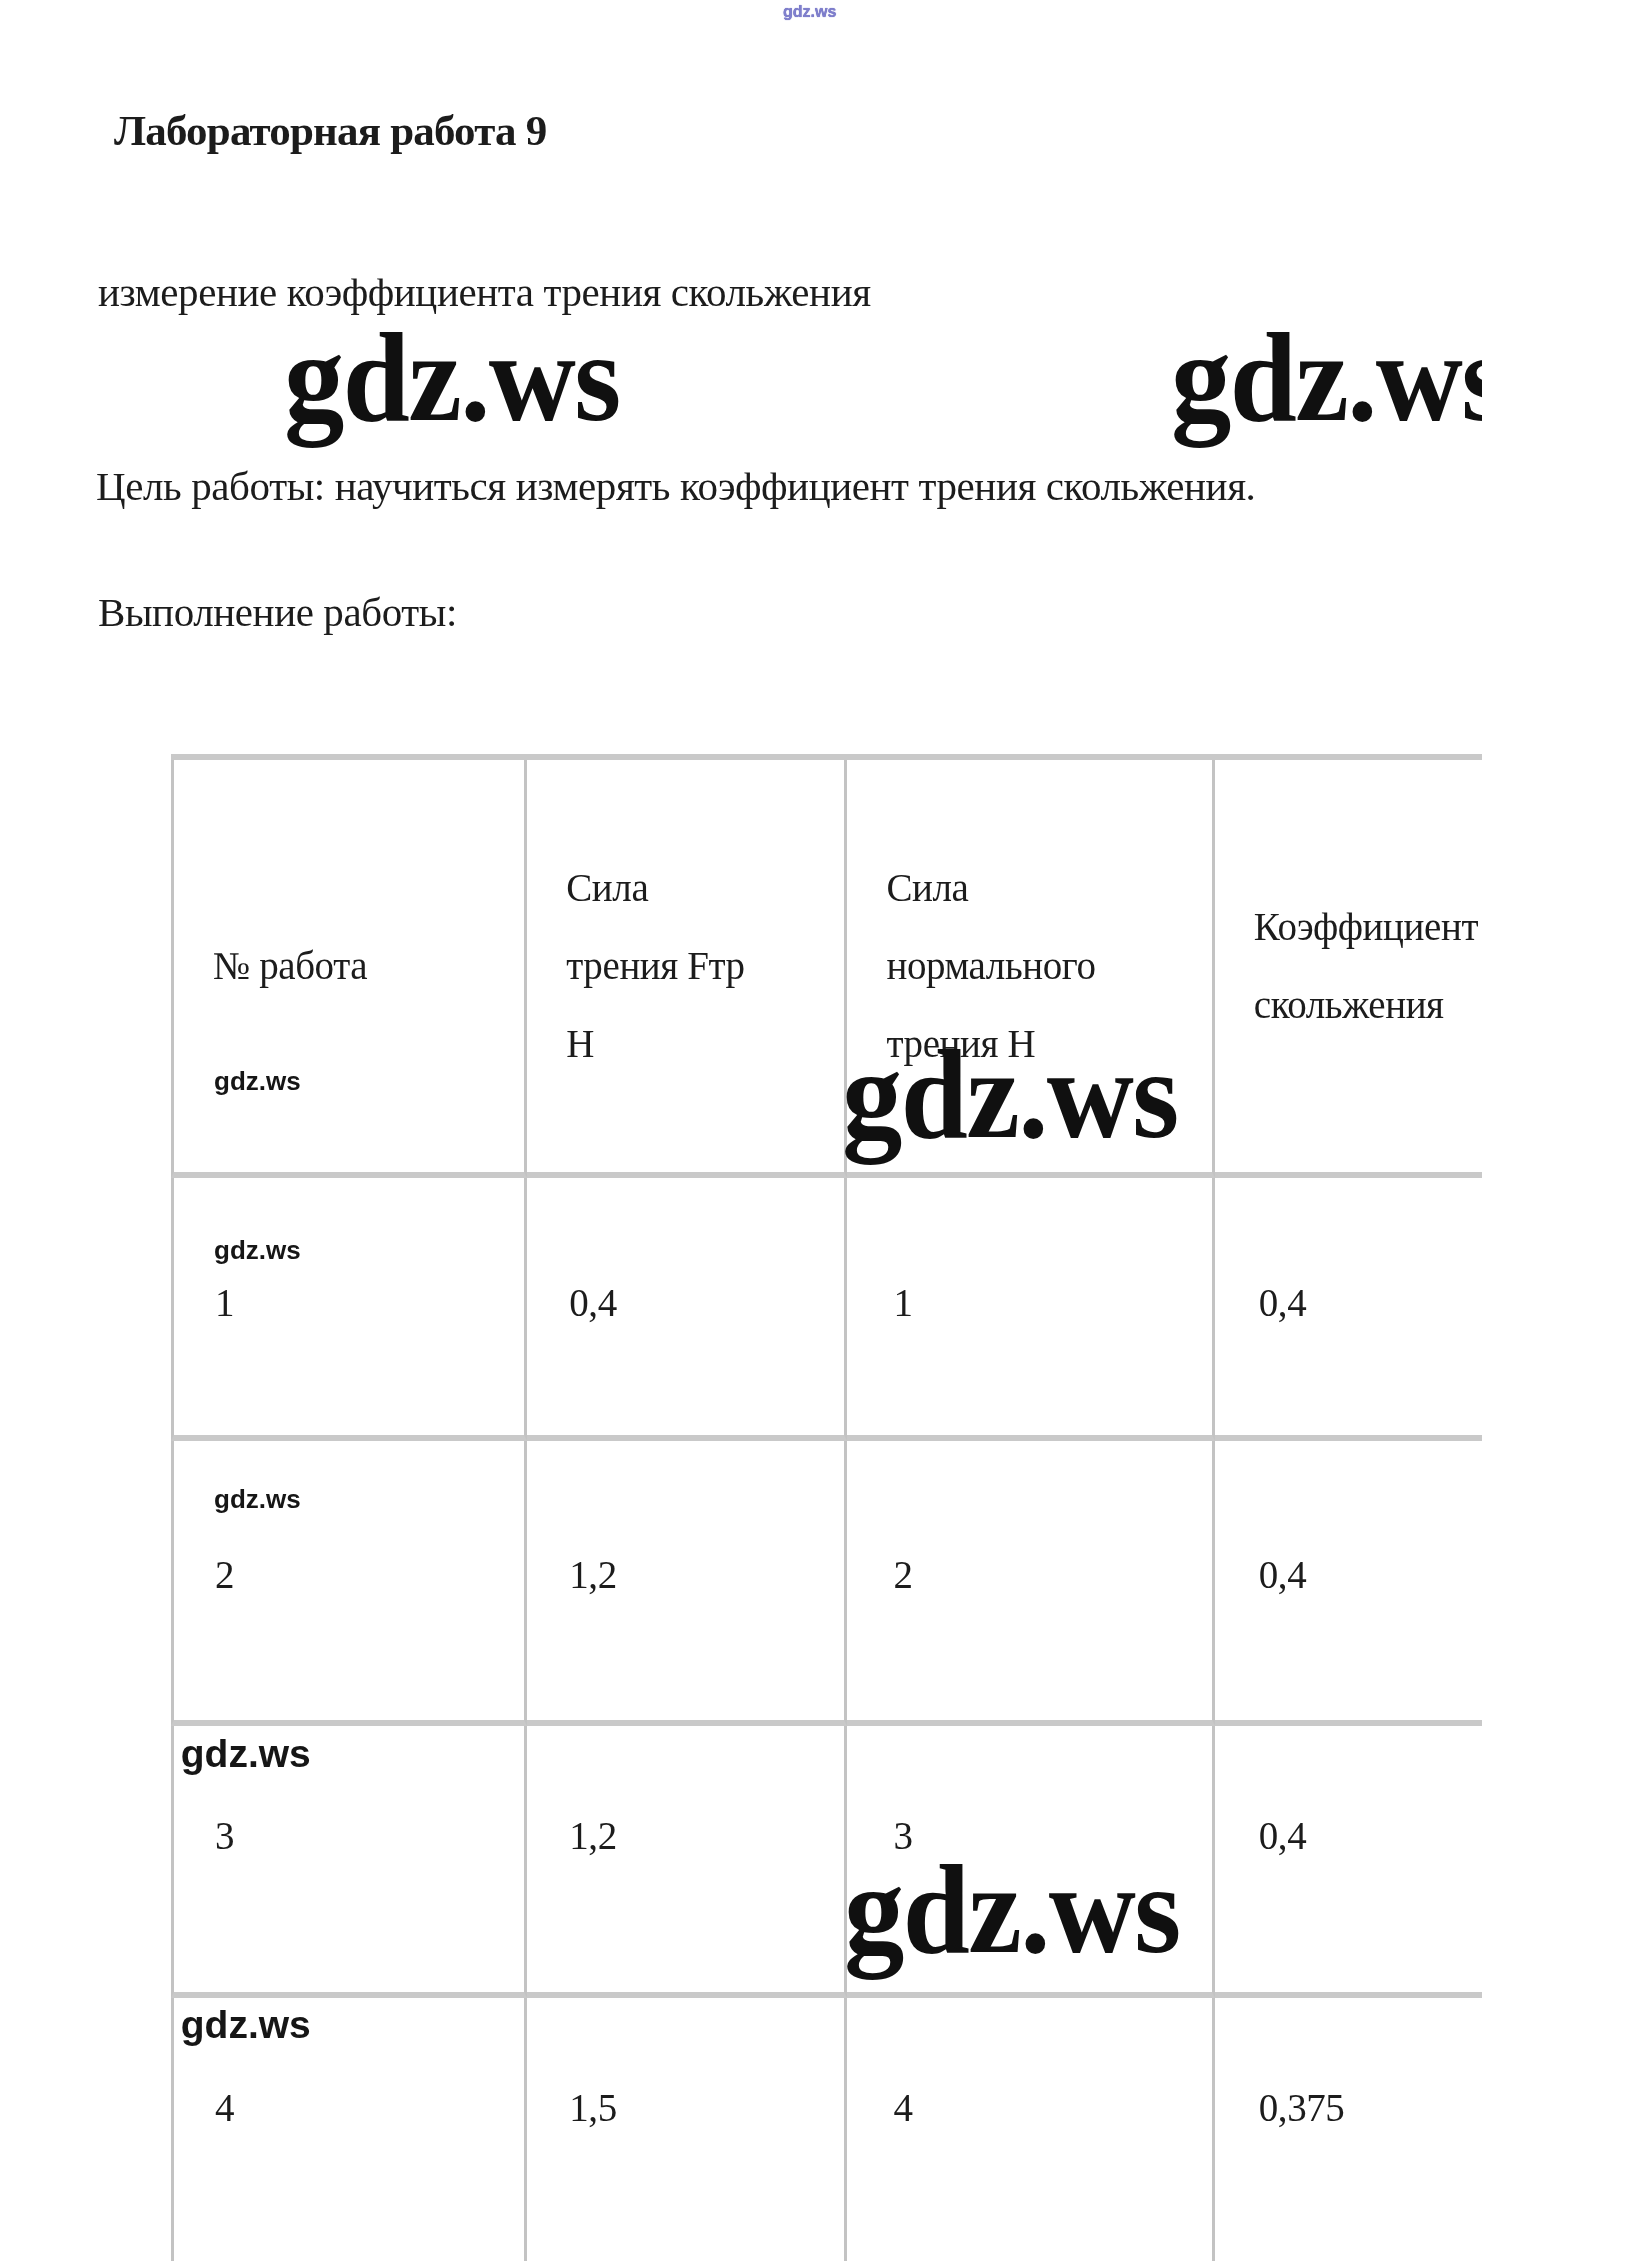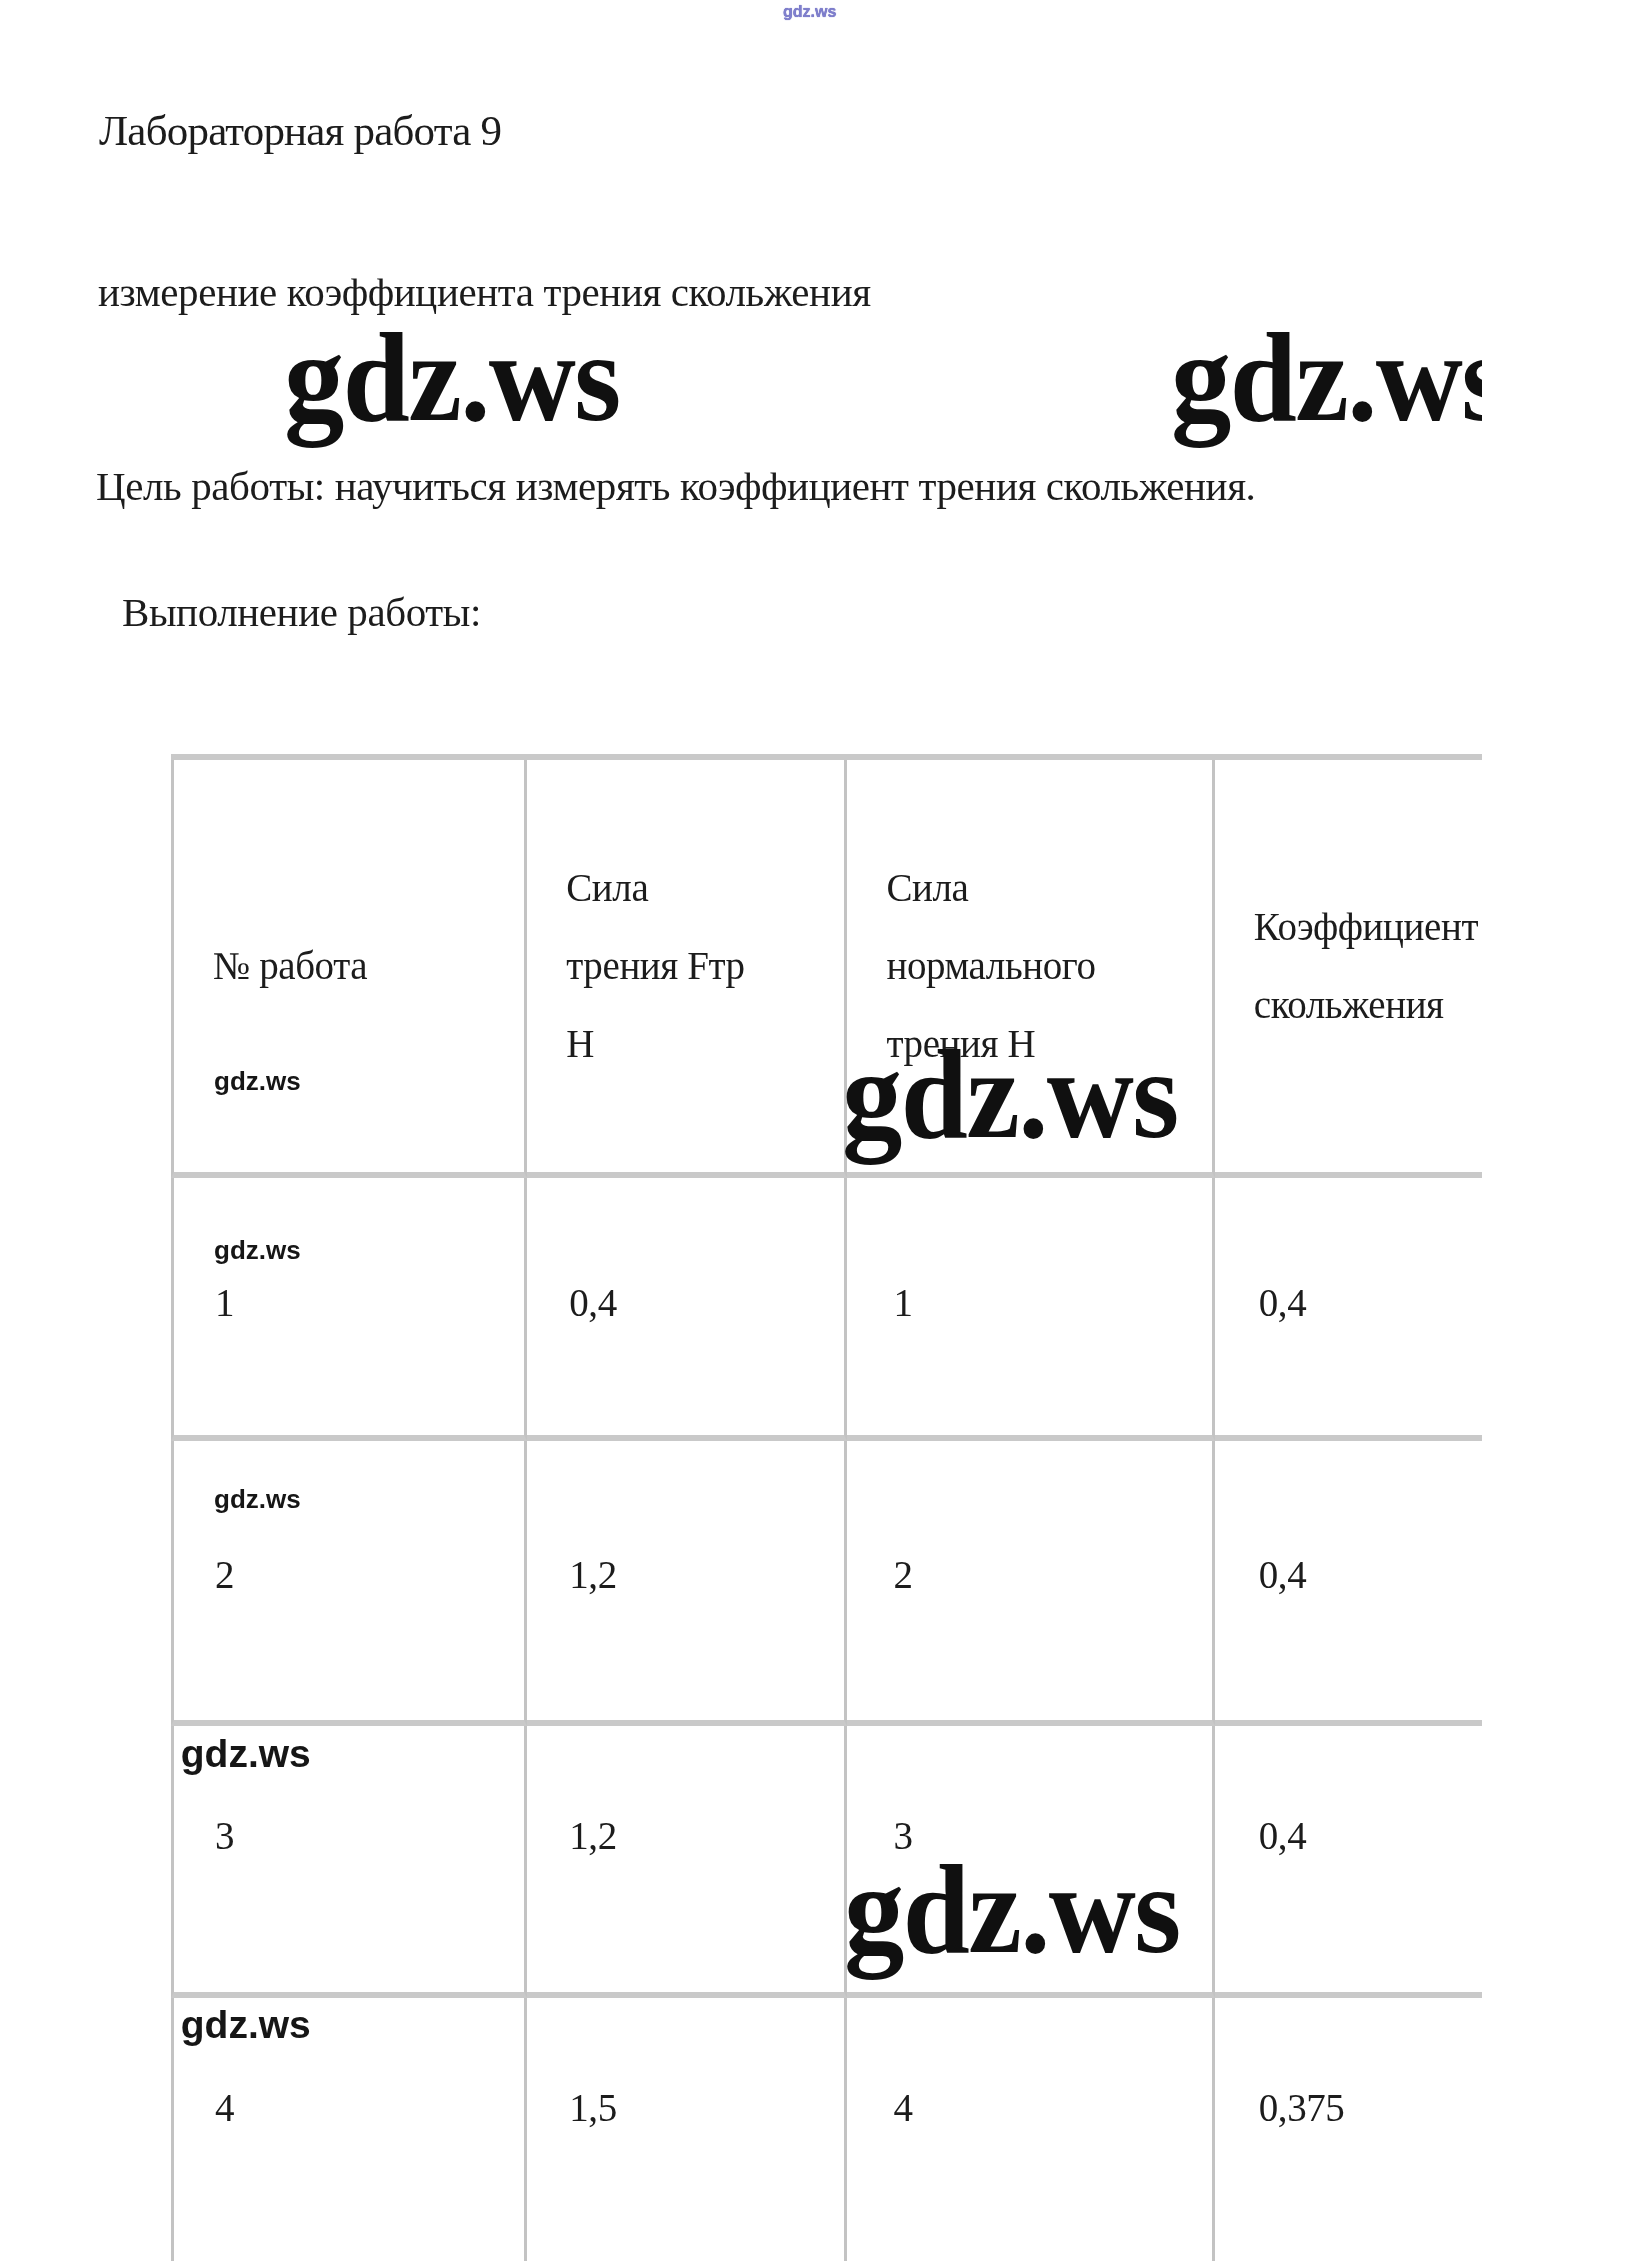--- a/index.html
+++ b/index.html
@@ -19,30 +19,30 @@
   .wm-outline {
     left: 783px; top: 3.4px;
     font-family: "Liberation Sans", sans-serif;
     font-size: 16px; font-weight: 700;
     color: #8080cc;
     text-shadow: 0 0 0.8px #3c3cb0;
     letter-spacing: 0px;
   }
 
   .doc-title {
-    left: 99px; top: 106px;
-    font-size: 43px; font-weight: 400;
+    left: 114px; top: 106px;
+    font-size: 43px; font-weight: 700;
     letter-spacing: -0.8px;
     text-align: right;
   }
 
   .body-line { font-size: 41px; letter-spacing: -0.4px; }
   .subtitle  { left: 98px; top: 268px; }
   .goal      { left: 96px; top: 426px; margin-top: 36px; }
-  .execution { left: 98px; top: 588px; margin-left: 24px; }
+  .execution { left: 98px; top: 588px; }
 
   .wm-big {
     position: absolute;
     font-family: "Liberation Serif", serif;
     font-size: 127px; font-weight: 700;
     line-height: 1;
     letter-spacing: -1.7px;
     color: #101010;
     transform: scaleX(0.95);
     transform-origin: left top;

